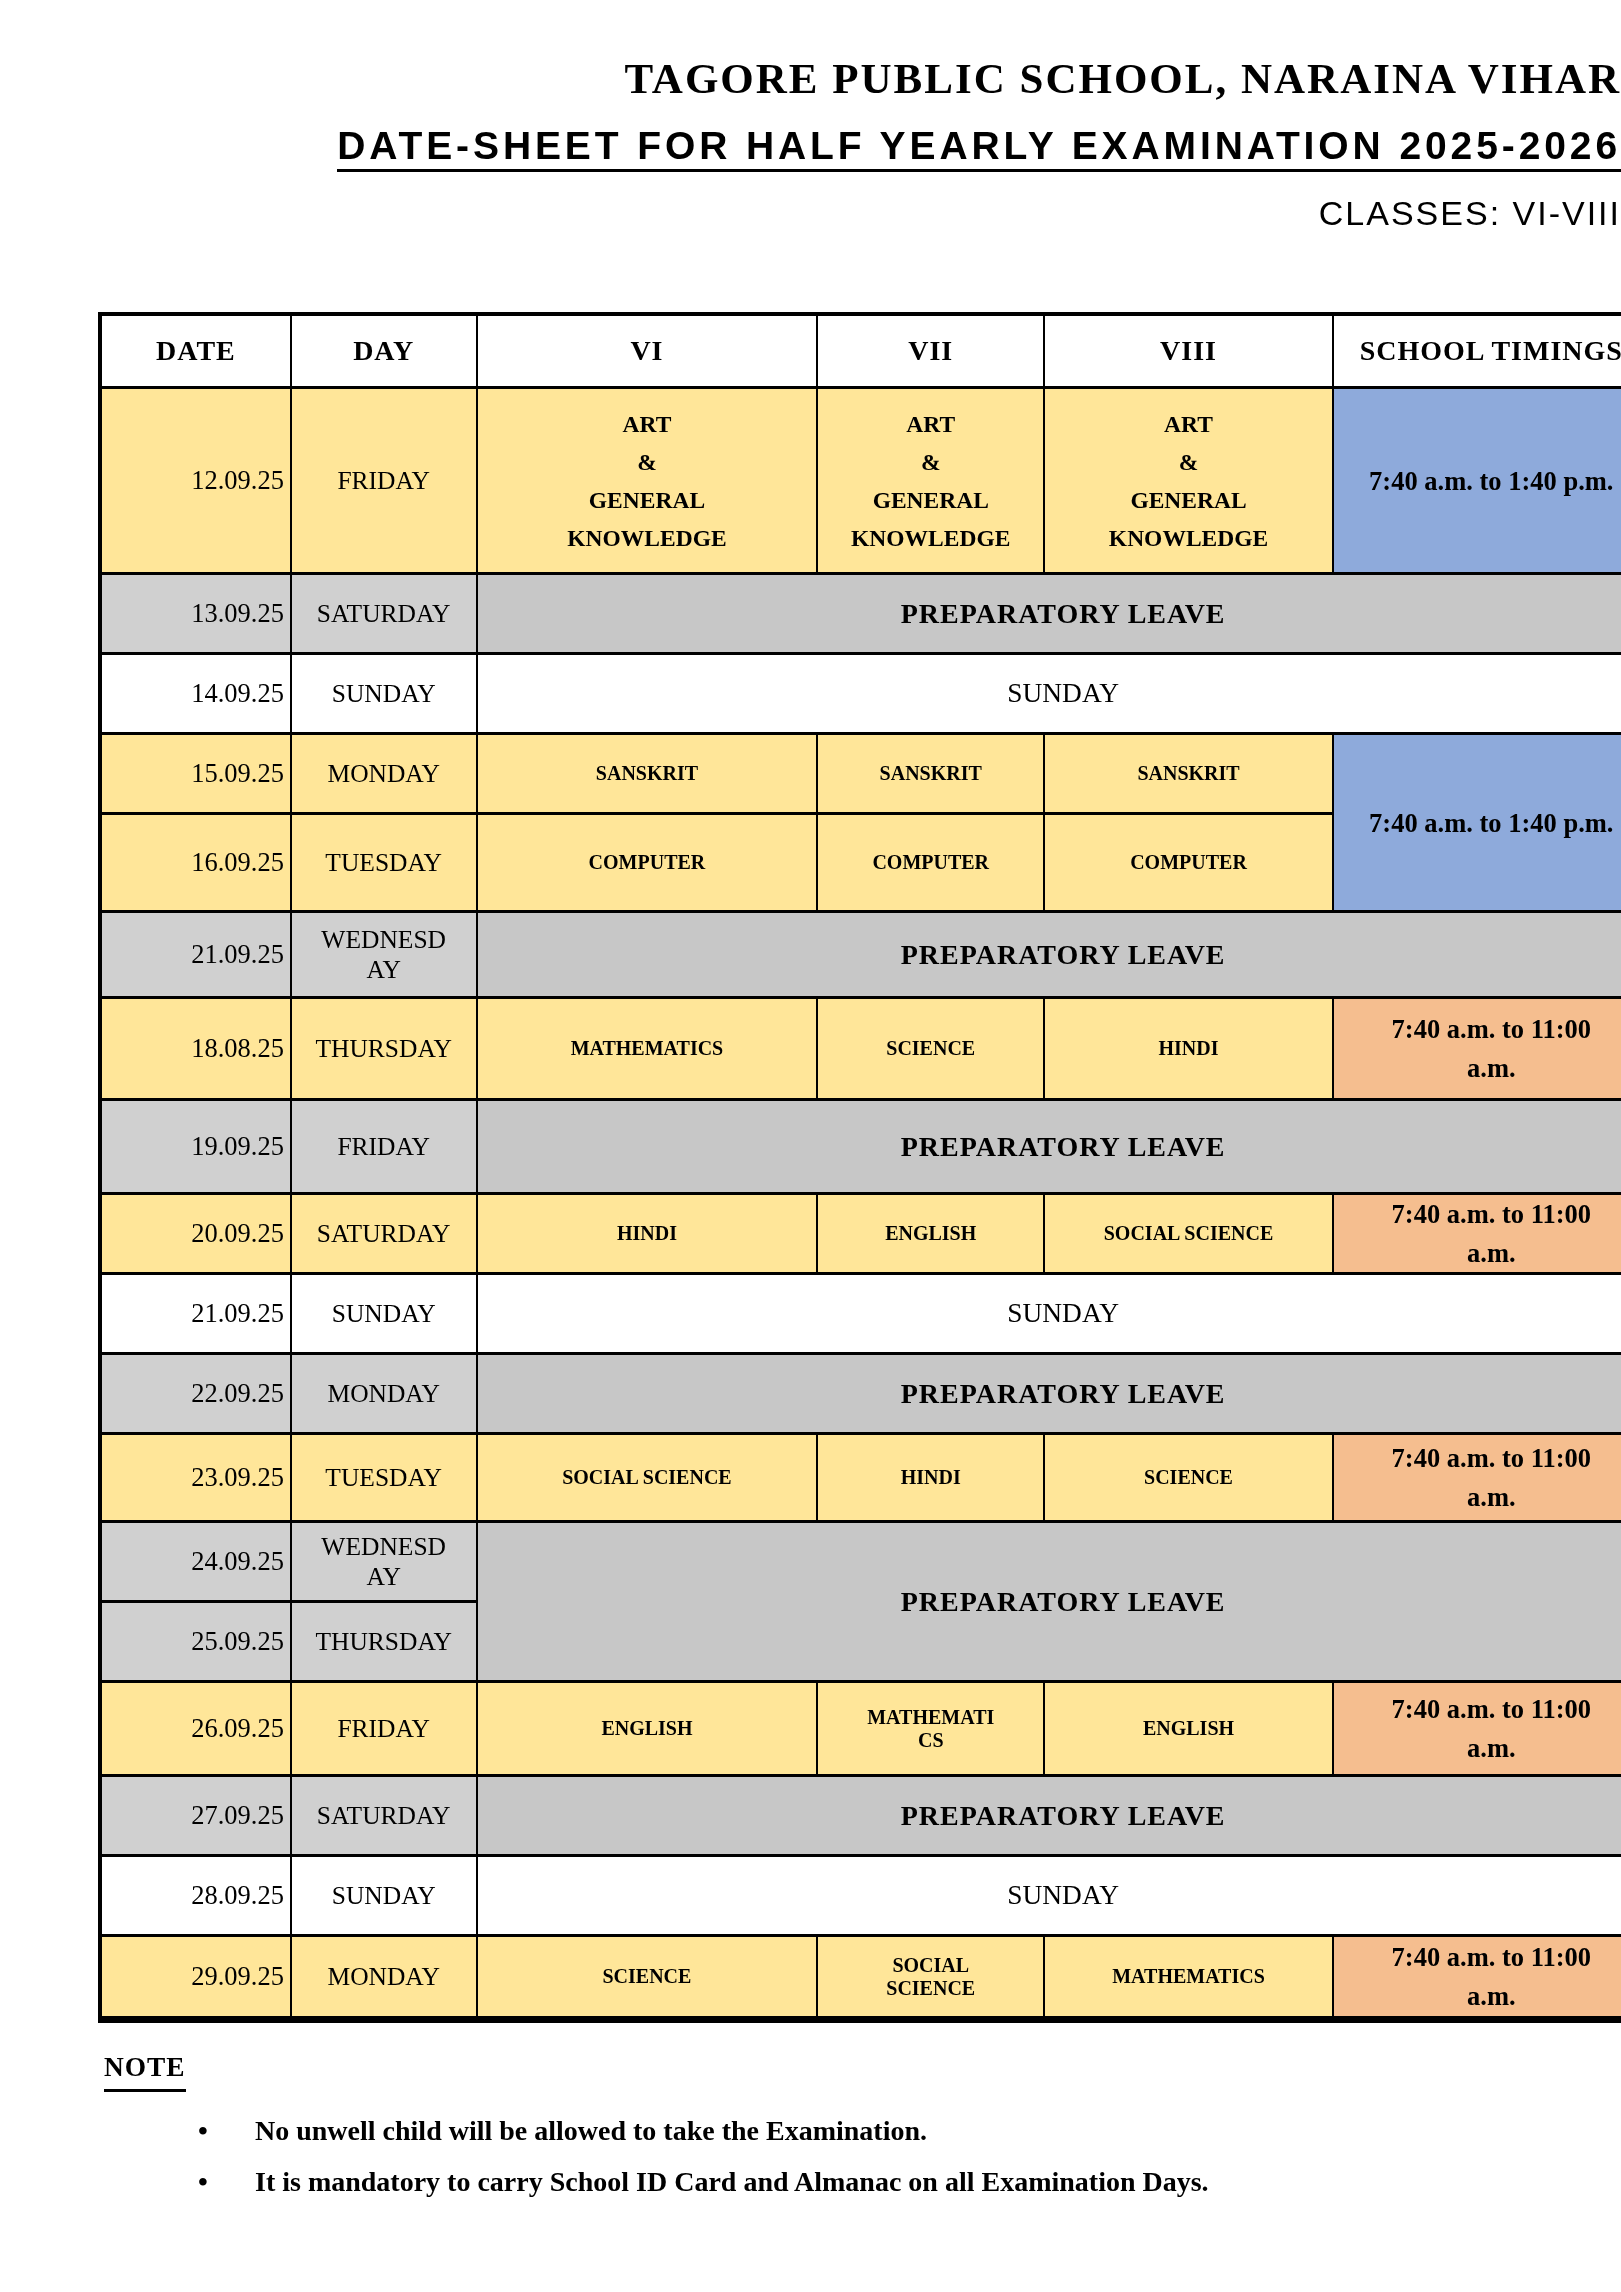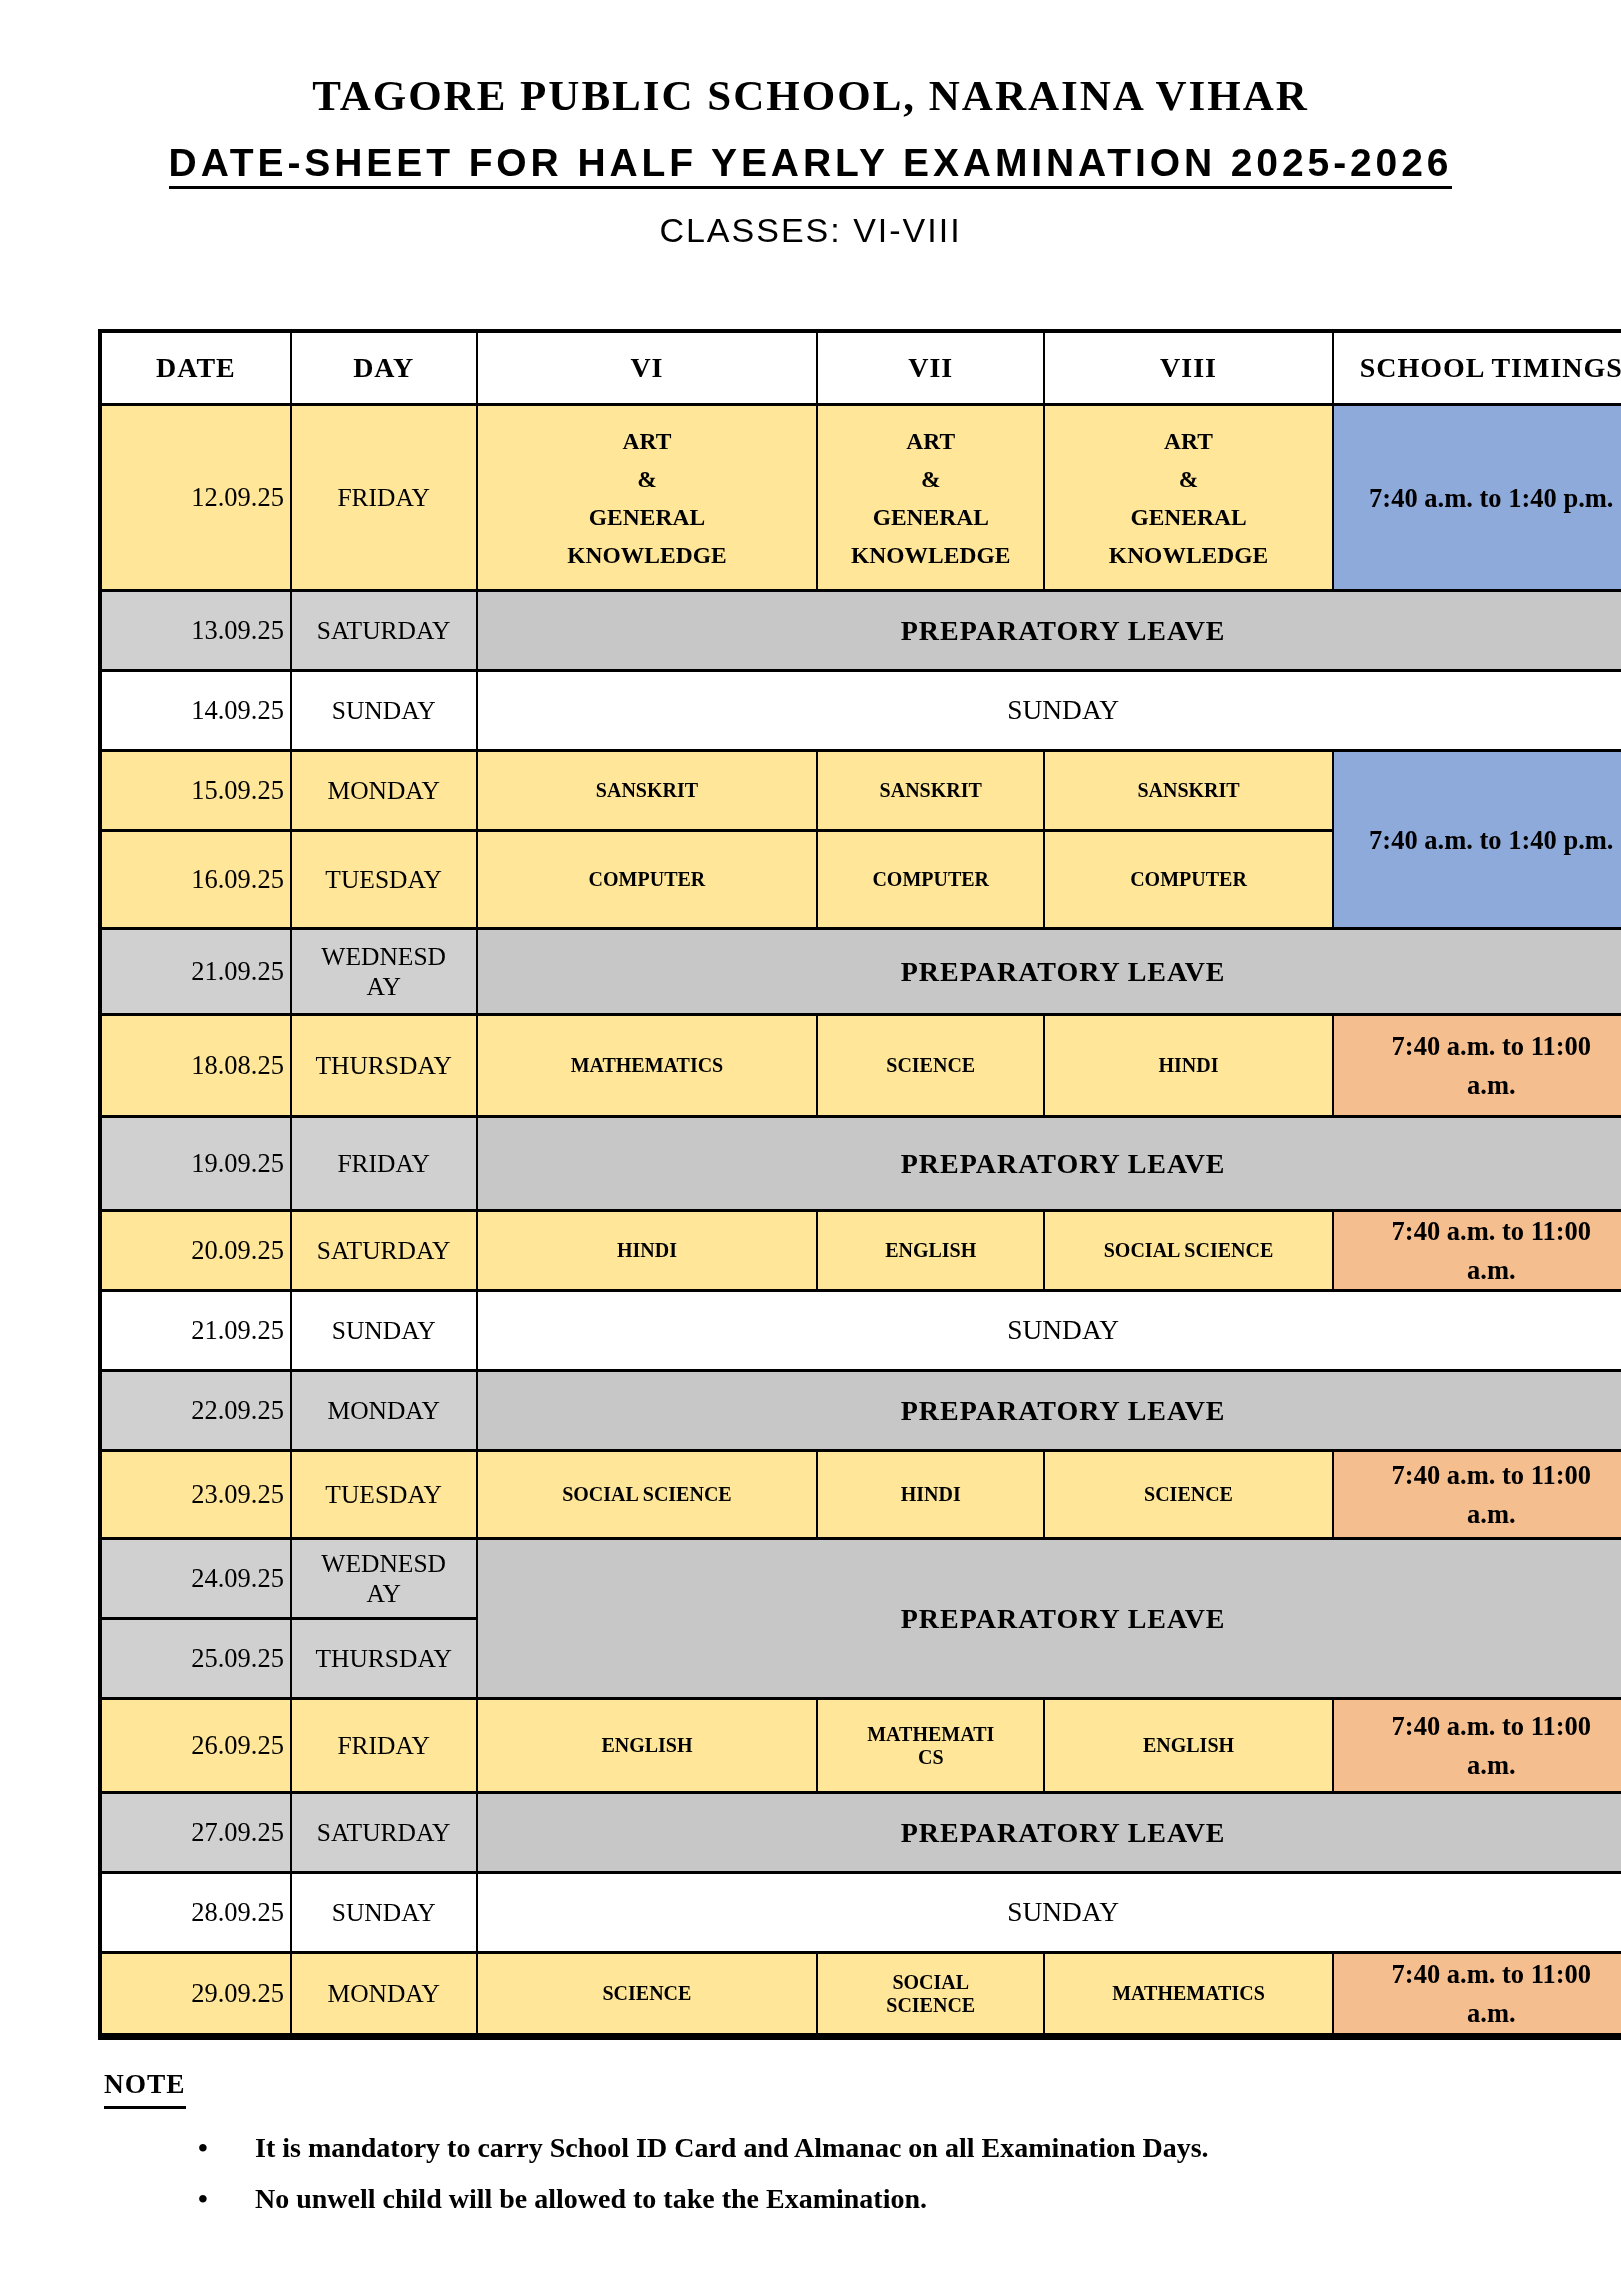--- a/index.html
+++ b/index.html
@@ -5,21 +5,21 @@
   html, body { margin: 0; padding: 0; background: #ffffff; }
   .page {
     position: relative;
     width: 1621px;
     height: 2293px;
     background: #ffffff;
     font-family: "Liberation Serif", serif;
     color: #000;
     overflow: hidden;
   }
-  .doc-header { text-align: center; padding-top: 57px; margin-top: 17px; }
+  .doc-header { text-align: right; padding-top: 57px; }
   .school-name {
     margin: 0;
     font-family: "Liberation Serif", serif;
     font-weight: bold;
     font-size: 43px;
     letter-spacing: 2px;
     line-height: 1.0;
   }
   .exam-title-wrap { margin-top: 25.5px; }
   .exam-title {
@@ -275,19 +275,19 @@
         <td class="subj">MATHEMATICS</td>
         <td class="timing orange">7:40 a.m. to 11:00
 a.m.</td>
       </tr>
     </tbody>
   </table>
 
   <div class="note-section">
     <h4 class="note-heading">NOTE</h4>
     <ul class="note-list">
+      <li><span class="bullet"></span><span>No unwell child will be allowed to take the Examination.</span></li>
       <li><span class="bullet"></span><span>It is mandatory to carry School ID Card and Almanac on all Examination Days.</span></li>
-      <li><span class="bullet"></span><span>No unwell child will be allowed to take the Examination.</span></li>
     </ul>
   </div>
 
 </div>
 
 
 </body></html>

